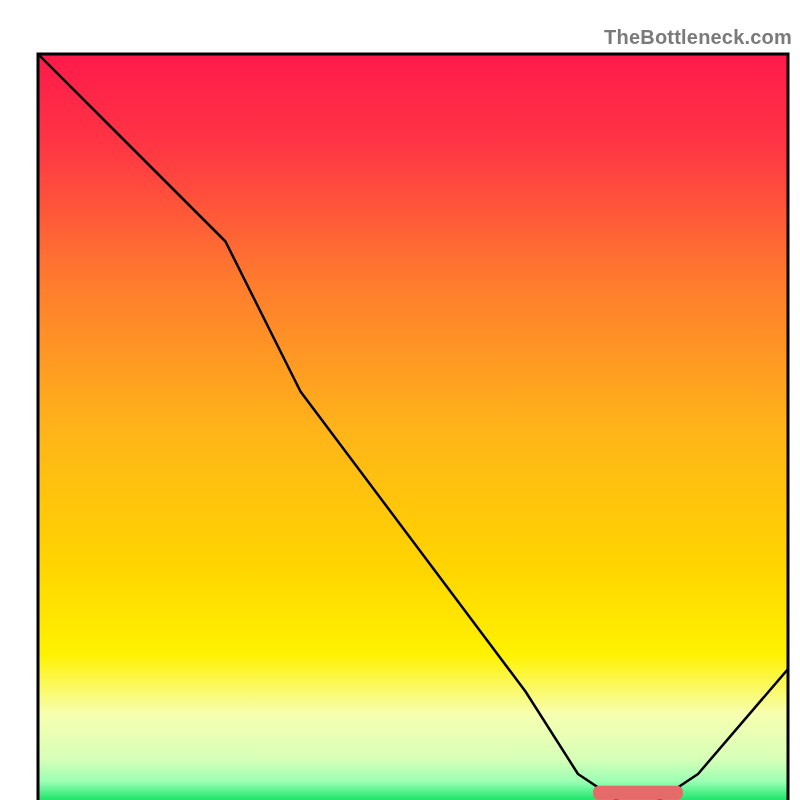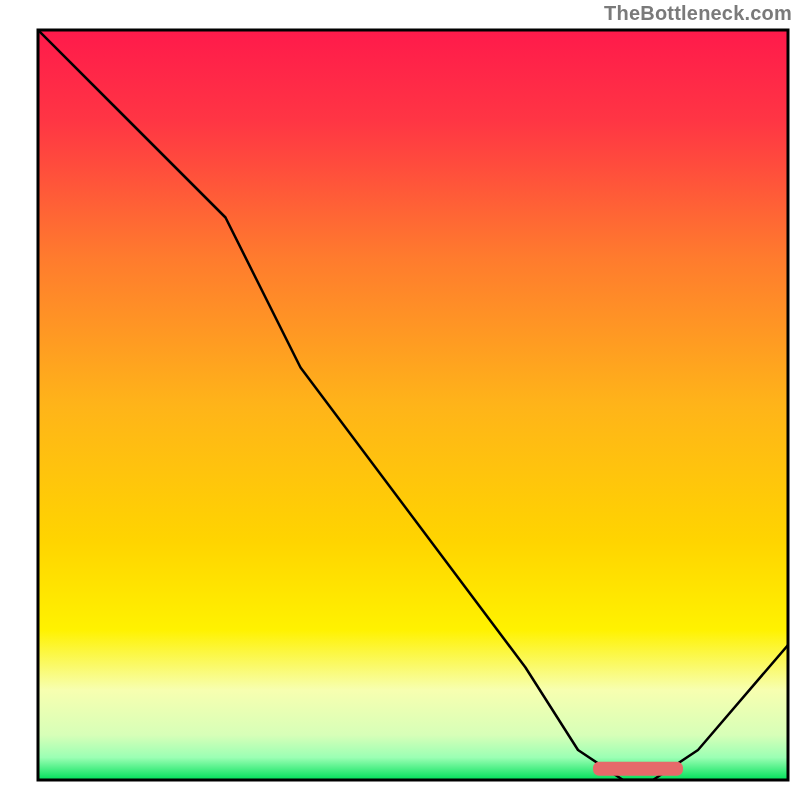--- a/index.html
+++ b/index.html
@@ -8,20 +8,21 @@
     width: 800px;
     height: 800px;
     background: #ffffff;
     font-family: Arial, Helvetica, sans-serif;
     overflow: hidden;
   }
   .wrap {
     position: relative;
     width: 800px;
     height: 620px;
+    margin-top: 24px;
   }
   .watermark {
     position: absolute;
     top: 2px;
     right: 8px;
     font-size: 20px;
     font-weight: 600;
     color: #7a7a7a;
     letter-spacing: 0.2px;
     user-select: none;

